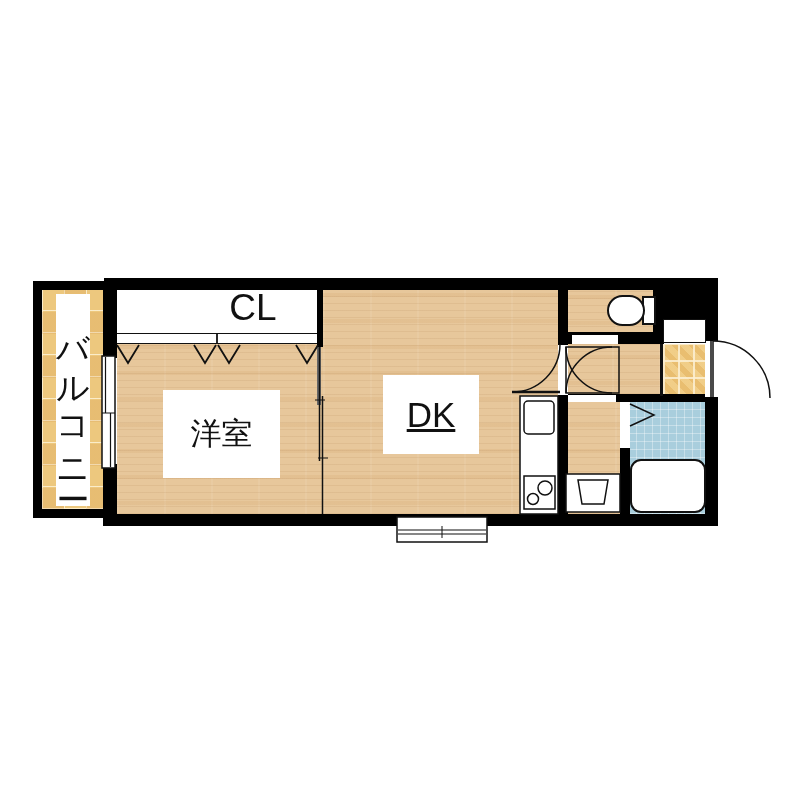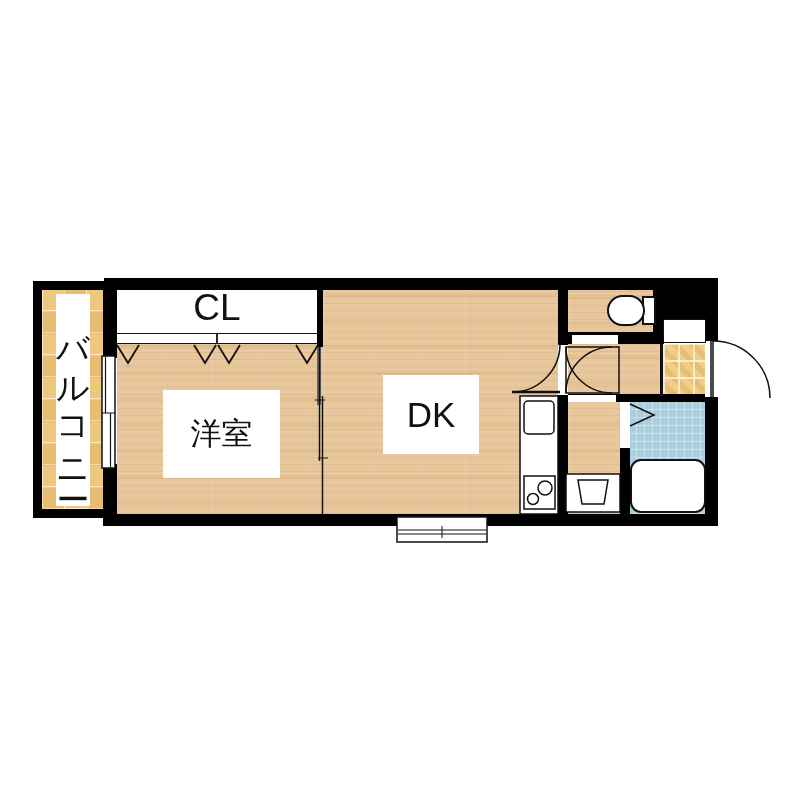--- a/index.html
+++ b/index.html
@@ -169,25 +169,25 @@
       <polyline points="296,345 307,363 318,345"></polyline>
     </g>
 
     <line x1="661.5" y1="344" x2="661.5" y2="396" stroke="#111" stroke-width="3"></line>
   </svg>
 
   <div class="label label-boxed" style="left:56px;top:294px;width:34px;height:212px;">
     <span class="v-text">バルコニー</span>
   </div>
 
-  <div class="label" style="left:117px;top:284px;width:200px;height:48px;font-size:37px;">
+  <div class="label" style="left:117px;top:284px;width:200px;height:48px;font-size:37px;padding-left:36px;">
     <span>CL</span>
   </div>
 
   <div class="label label-boxed" style="left:163px;top:390px;width:117px;height:88px;font-size:31px;line-height:40px;font-weight:400;">
     <span>洋室</span>
   </div>
 
-  <div class="label label-boxed" style="left:383px;top:375px;width:96px;height:79px;font-size:35px;line-height:39px;font-weight:500;">
+  <div class="label label-boxed" style="left:383px;top:375px;width:96px;height:79px;font-size:35px;line-height:39px;font-weight:500;text-decoration:underline;">
     <span>DK</span>
   </div>
 
 </div>
 
 </body></html>

